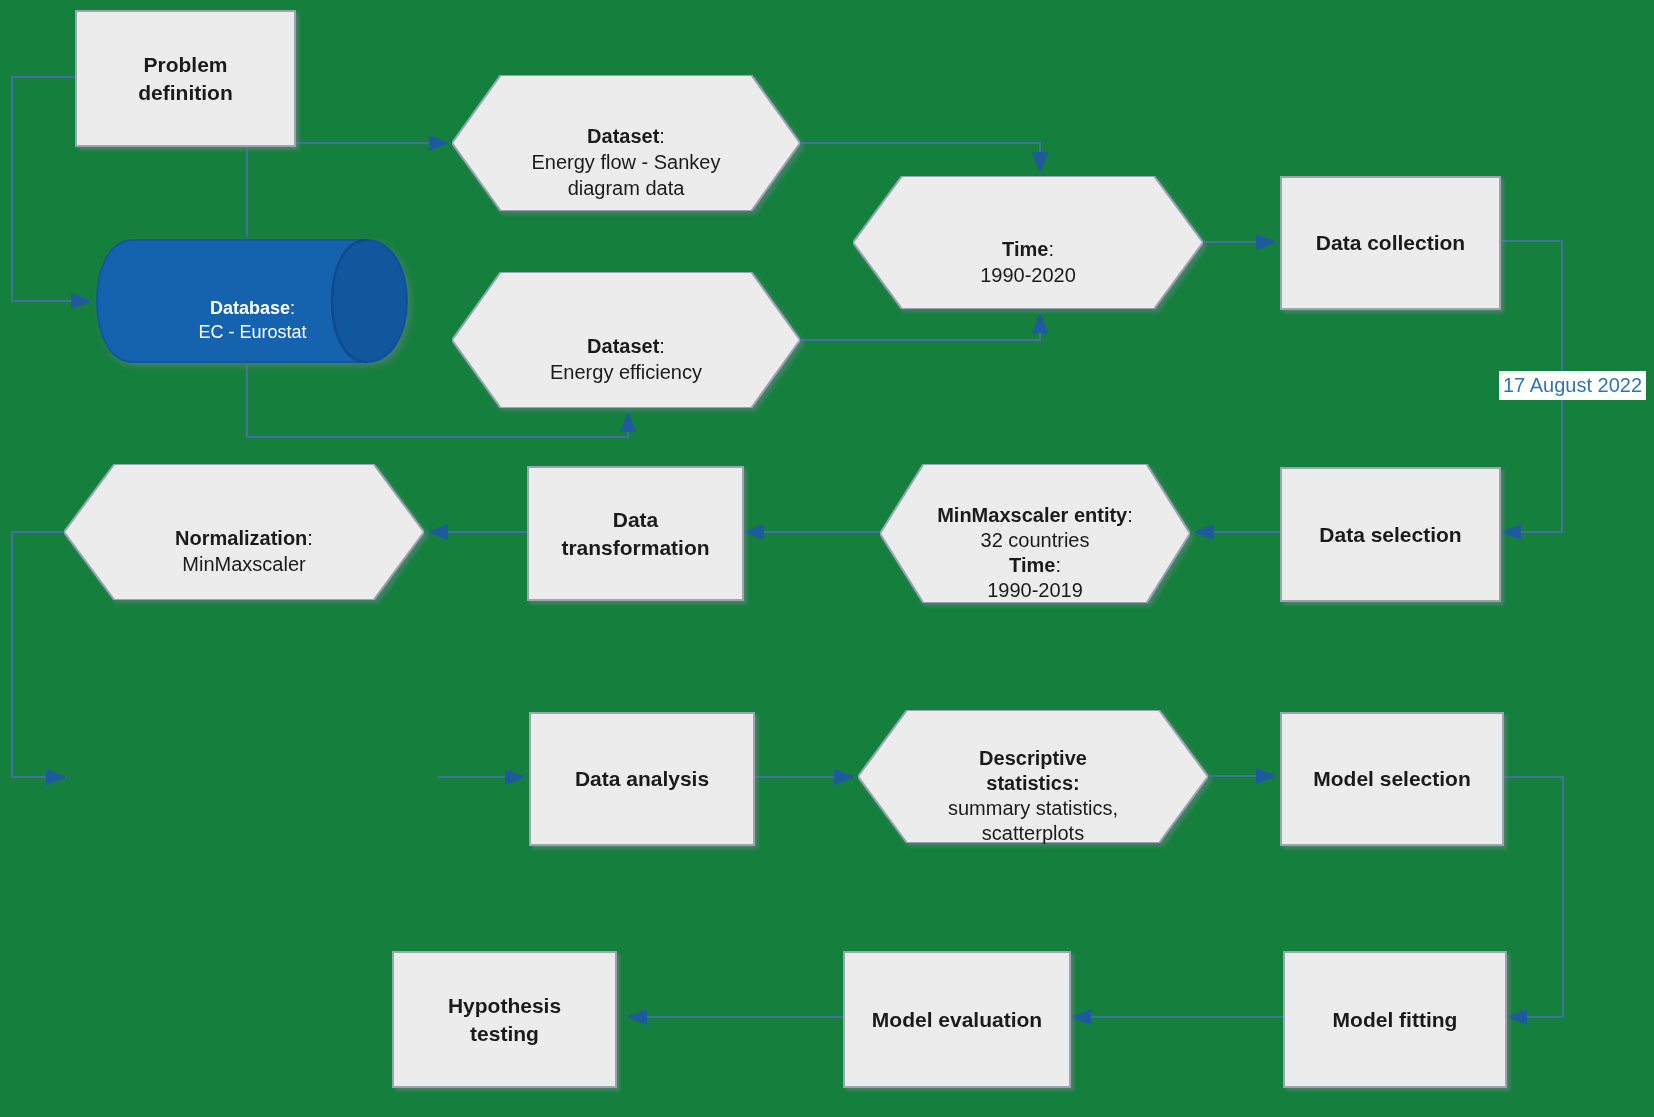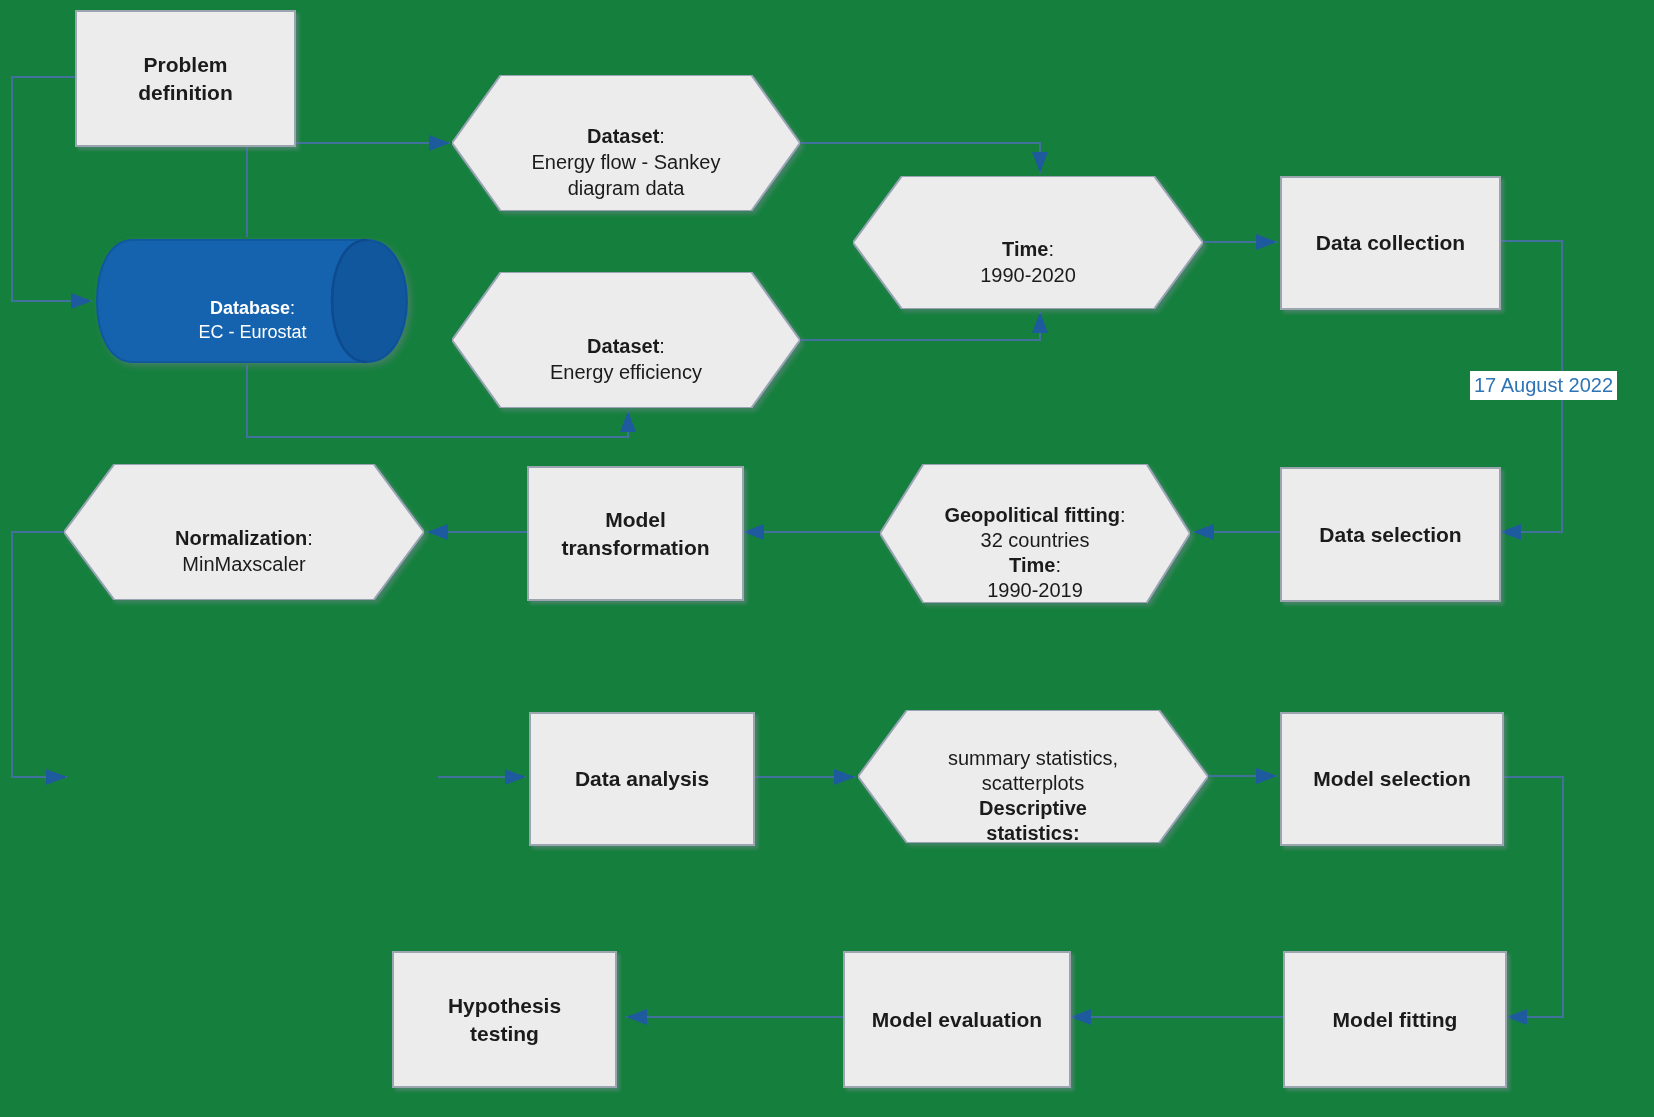--- a/index.html
+++ b/index.html
@@ -37,21 +37,21 @@
     display:flex;flex-direction:column;align-items:center;justify-content:center;
     text-align:center;font-size:20px;line-height:1.3;margin-top:38px;
   }
   .hex-text b{font-weight:700;}
   .bold-node .hex-text{font-weight:700;font-size:21px;}
   .cyl-node{position:absolute;z-index:2;filter:drop-shadow(3px 3px 3px rgba(115,125,140,.5));}
   .cyl-node svg.shape{position:absolute;left:0;top:0;width:100%;height:100%;}
   .cyl-text{color:var(--database-text);font-size:18px;}
   .date-label{
     position:absolute;z-index:3;background:#ffffff;padding:3px 4px;
-    color:var(--date-text);font-size:20px;white-space:nowrap;
+    color:var(--date-text);font-size:20px;white-space:nowrap;margin-left:29px;
   }
 </style>
 </head>
 <body>
 
 <div class="canvas">
 
   <svg class="connectors" width="1654" height="1117" viewBox="0 0 1654 1117">
     <defs>
       <marker id="arr" markerUnits="userSpaceOnUse" markerWidth="24" markerHeight="20" refX="22" refY="9" orient="auto">
@@ -132,29 +132,29 @@
 
   <div class="rect-node" style="left:1280px;top:467px;width:217px;height:131px">
     <span class="lbl">Data selection</span>
   </div>
 
   <div class="hex-node" style="left:880px;top:464px;width:310px;height:139px">
     <svg class="shape" viewBox="0 0 200 100" preserveAspectRatio="none">
         <polygon points="28,0 172,0 200,50 172,100 28,100 0,50"></polygon>
       </svg>
     <div class="hex-text" style="padding:0 46px;line-height:1.25">
-      <div><b>Geopolitical fitting</b><span>:</span></div>
+      <div><b>MinMaxscaler entity</b><span>:</span></div>
       <div>32 countries</div>
       <div><b>Time</b><span>:</span></div>
       <div>1990-2019</div>
     </div>
   </div>
 
   <div class="rect-node" style="left:527px;top:466px;width:213px;height:131px">
-    <span class="lbl" style="width:170px">Model transformation</span>
+    <span class="lbl" style="width:170px">Data transformation</span>
   </div>
 
   <div class="hex-node" style="left:64px;top:464px;width:360px;height:136px">
     <svg class="shape" viewBox="0 0 200 100" preserveAspectRatio="none">
         <polygon points="28,0 172,0 200,50 172,100 28,100 0,50"></polygon>
       </svg>
     <div class="hex-text" style="padding:0 60px">
       <div><b>Normalization</b><span>:</span></div>
       <div>MinMaxscaler</div>
     </div>
@@ -163,22 +163,22 @@
 
   <div class="rect-node" style="left:529px;top:712px;width:222px;height:130px">
     <span class="lbl">Data analysis</span>
   </div>
 
   <div class="hex-node" style="left:858px;top:710px;width:350px;height:133px">
     <svg class="shape" viewBox="0 0 200 100" preserveAspectRatio="none">
         <polygon points="28,0 172,0 200,50 172,100 28,100 0,50"></polygon>
       </svg>
     <div class="hex-text" style="padding:0 80px;line-height:1.25">
+      <div><b>Descriptive statistics:</b></div>
       <div>summary statistics, scatterplots</div>
-      <div><b>Descriptive statistics:</b></div>
     </div>
   </div>
 
   <div class="rect-node" style="left:1280px;top:712px;width:220px;height:130px">
     <span class="lbl">Model selection</span>
   </div>
 
   <div class="rect-node" style="left:1283px;top:951px;width:220px;height:133px">
     <span class="lbl">Model fitting</span>
   </div>

